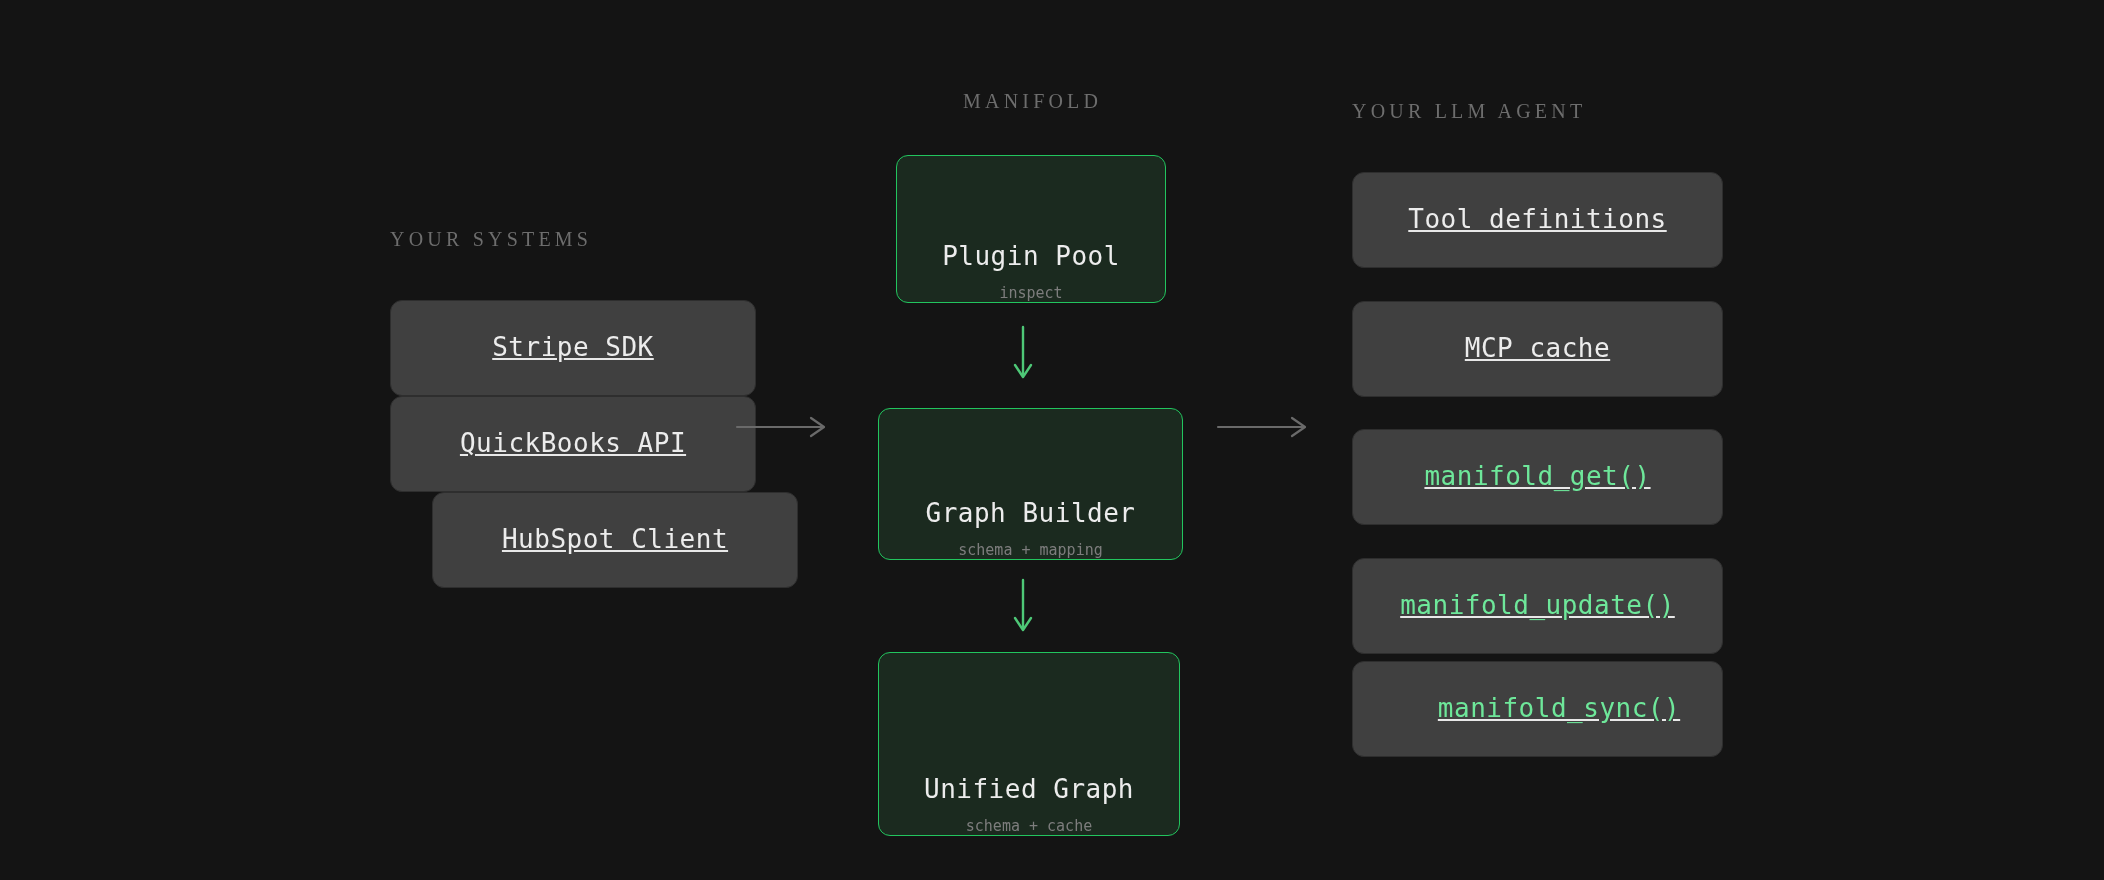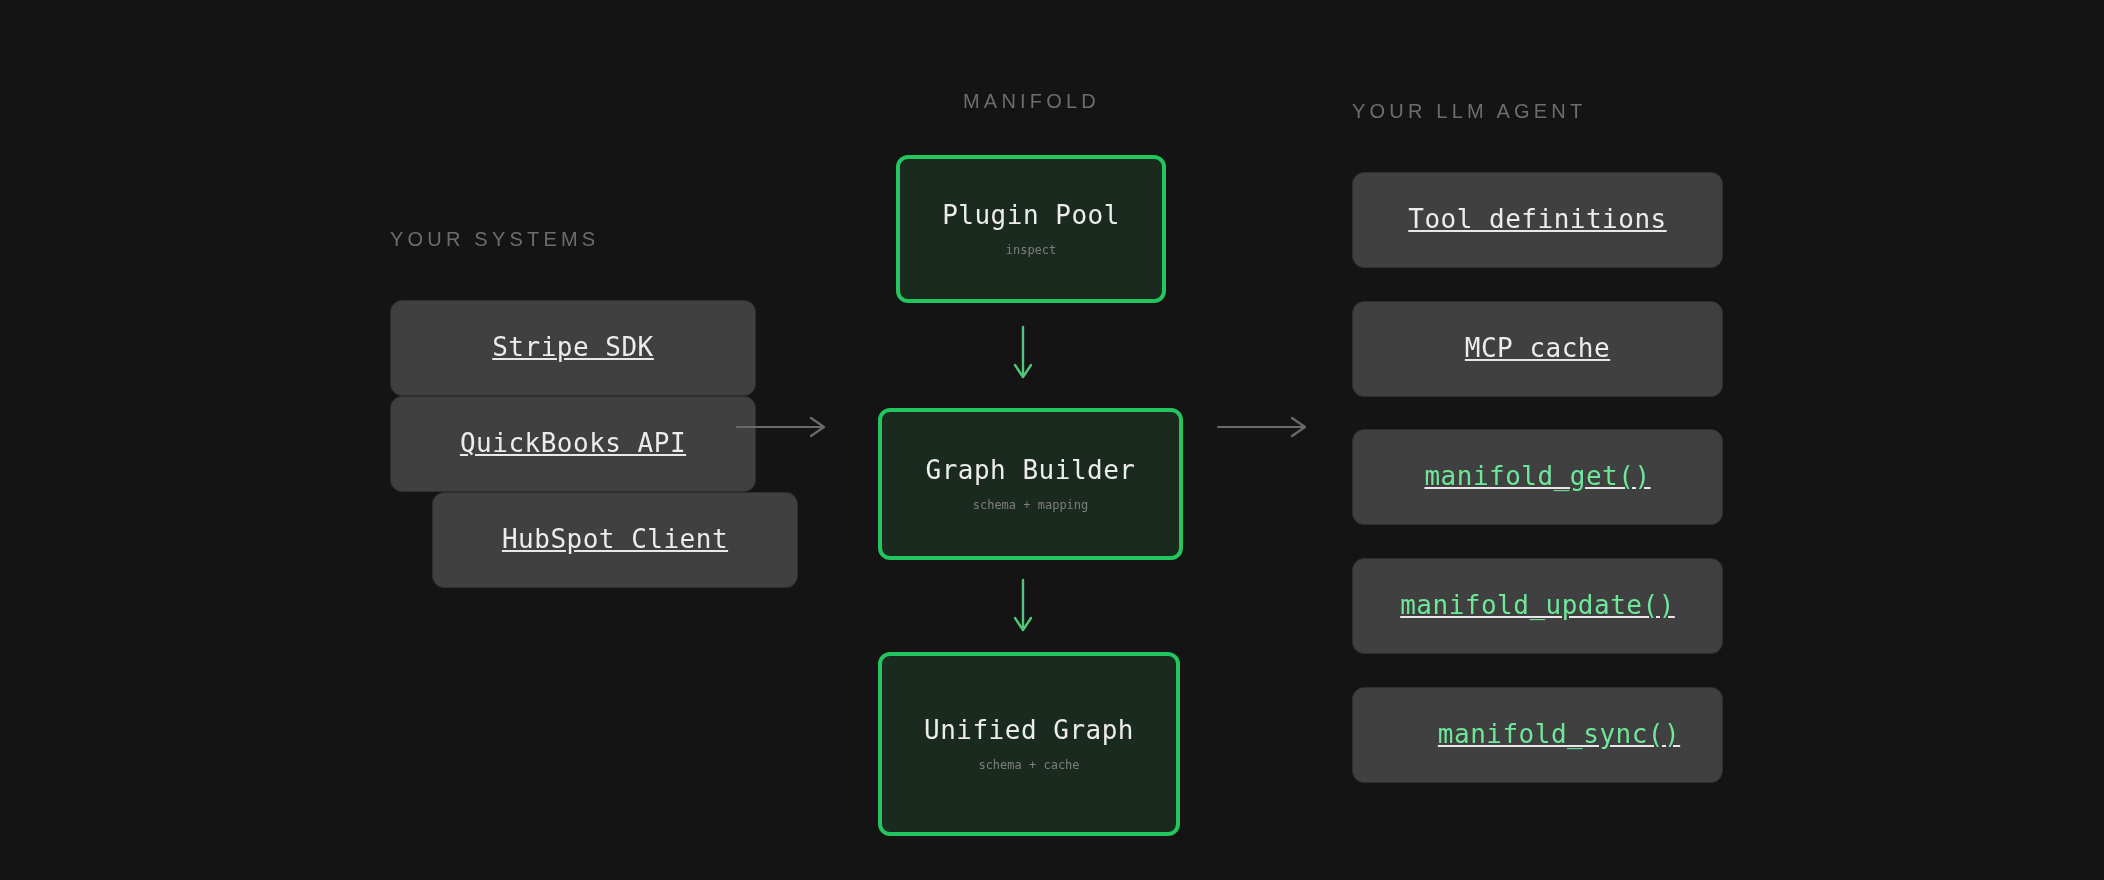--- a/index.html
+++ b/index.html
@@ -20,21 +20,21 @@
 
   #diagram {
     position:relative;
     width:2104px;
     height:880px;
   }
 
   
   .col-label {
     position:absolute;
-    font-family:Liberation Sans, sans-serif;
+    font-family:Liberation Serif, serif;
     font-size:20px;
     letter-spacing:4.2px;
     color:#6d6d6d;
     white-space:nowrap;
     font-weight:400;
   }
   .col-label.systems  { left:390px;  top:228px; }
   .col-label.manifold { left:963px;  top:90px;  }
   .col-label.agent    { left:1352px; top:100px; }
 
@@ -53,38 +53,39 @@
     font-family:"DejaVu Sans Mono","Liberation Mono",monospace;
     font-size:26px;
     letter-spacing:0.5px;
     color:#ececec;
     white-space:nowrap;
     line-height:1.2;
   }
 
   .card .sub {
     font-family:"DejaVu Sans Mono","Liberation Mono",monospace;
-    font-size:12px;
+    font-size:15px;
     color:#7d7d7d;
     white-space:nowrap;
     margin-top:12px;
     line-height:1.2;
   }
 
   
   .card.neutral {
     background:#404040;
     border:1px solid #2e2e2e;
     text-decoration:underline;
   }
 
   
   .card.green {
     background:#1b2a1f;
-    border:4px solid #22c55e;
+    border:1px solid #22c55e;
+    justify-content:flex-end;
   }
 
   
   .card.neutral .title.code {
     color:#6ee79a;
   }
 
   
   .left-col .card  { left:390px; width:366px; height:96px; }
   #card-stripe     { top:300px; }
@@ -95,21 +96,21 @@
   #card-plugin-pool  { left:896px; top:155px; width:270px; height:148px; }
   #card-graph-builder{ left:878px; top:408px; width:305px; height:152px; }
   #card-unified-graph{ left:878px; top:652px; width:302px; height:184px; }
 
   
   .right-col .card { left:1352px; width:371px; height:96px; }
   #card-tool-defs      { top:172px; }
   #card-mcp-server     { top:301px; }
   #card-manifold-get   { top:429px; }
   #card-manifold-update{ top:558px; }
-  #card-manifold-sync  { top:687px;padding-left:43px; }
+  #card-manifold-sync  { top:661px;padding-left:43px; }
 
   
   .arrow { position:absolute; }
 
   
   #arrow-systems-to-manifold { left:735px;  top:415px; }
   #arrow-manifold-to-agent   { left:1216px; top:415px; }
 
   
   #arrow-pool-to-builder  { left:1011px; top:325px; }

